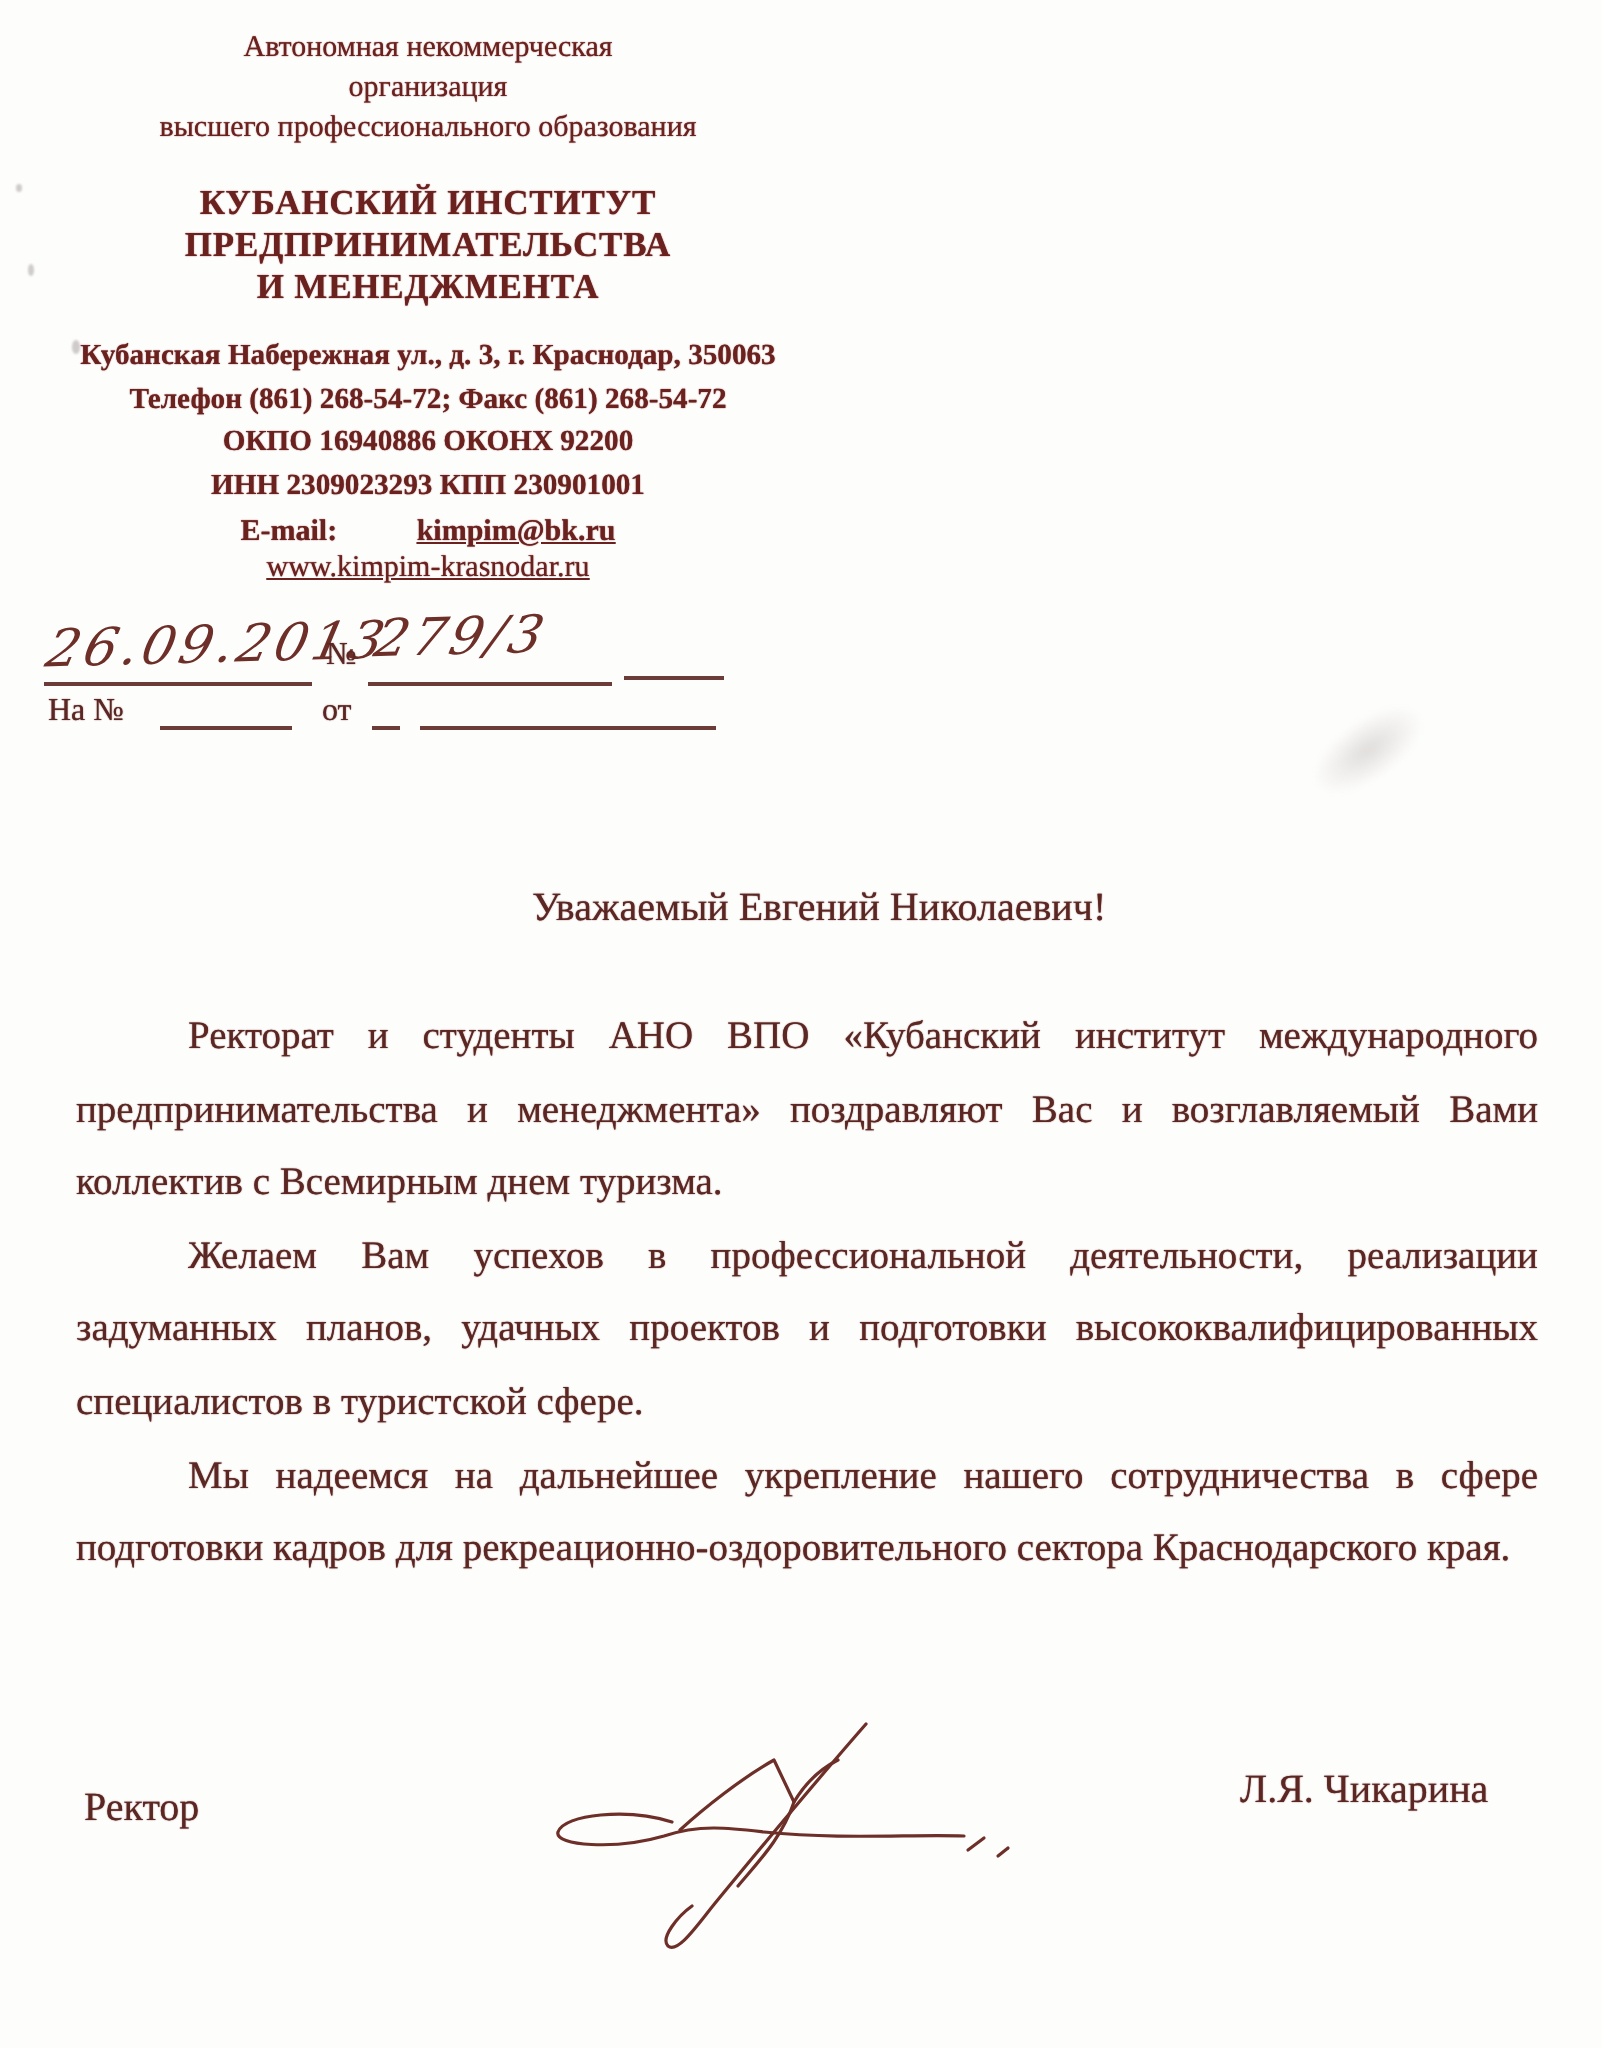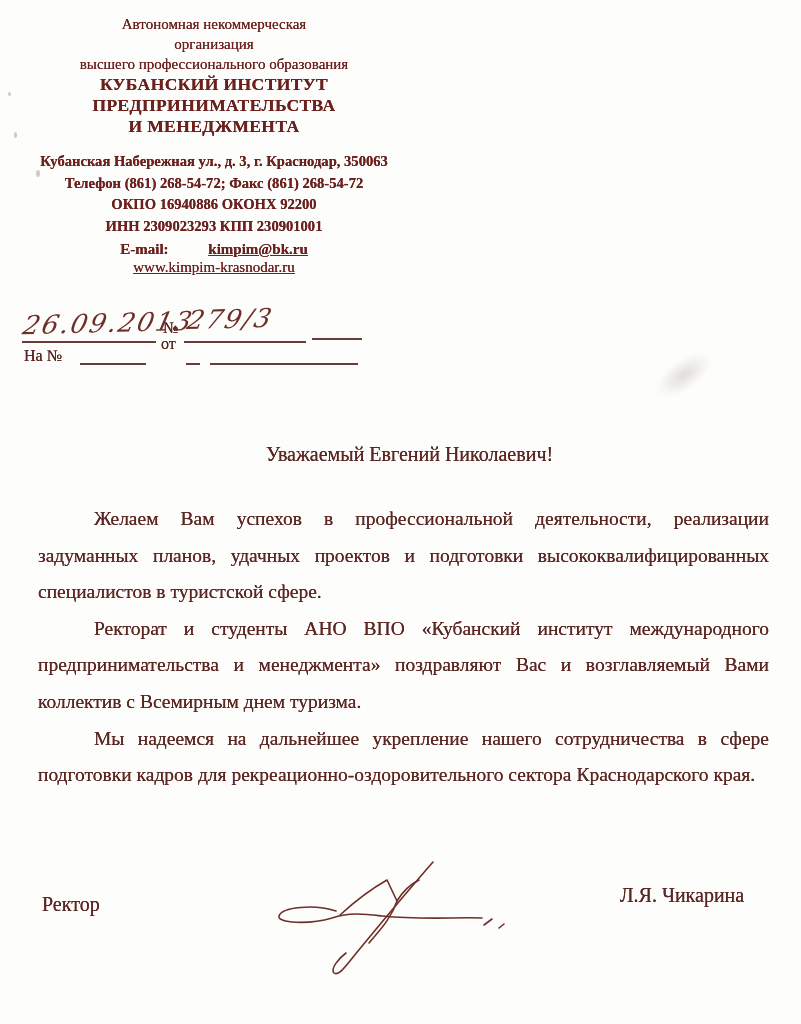--- a/index.html
+++ b/index.html
@@ -24,20 +24,21 @@
   
   .letterhead {
     position: absolute;
     left: 18px; top: 14px;
     width: 392px;
     text-align: center;
     color: var(--letterhead-ink);
   }
   .org-type { font-size: 15px; font-weight: normal; line-height: 20px; }
   .institute {
+    margin-top: 17px;
     font-size: 17.5px; font-weight: bold; line-height: 21px;
     letter-spacing: 0.4px;
   }
   .address { margin-top: 14px; font-size: 14.6px; font-weight: bold; line-height: 21.5px; }
   .email-line { margin-top: 3px; font-size: 15px; font-weight: bold; line-height: 18px; }
   .u { text-decoration: underline; margin-left: 36px; }
   .website { font-size: 15px; font-weight: normal; line-height: 18px; text-decoration: underline; }
 
   
   .ref { position: absolute; left: 0; top: 303px; width: 420px; height: 70px; }
@@ -49,21 +50,21 @@
     font-size: 26px;
     letter-spacing: 2px;
     transform: skewX(-14deg) rotate(-1.5deg);
     text-shadow: none;
   }
   .hw-date { left: 24px; top: 5px; }
   .hw-number { left: 188px; top: 1px; }
   .ref-label { position: absolute; font-size: 16px; color: var(--ink); }
   .no-label { left: 163px; top: 16px; }
   .na-label { left: 24px; top: 44px; }
-  .ot-label { left: 161px; top: 32px; }
+  .ot-label { left: 161px; top: 44px; }
   .ref-line { position: absolute; height: 0; border-bottom: 2px solid var(--ink); opacity: 0.9; }
   .line-date { left: 22px; top: 38px; width: 134px; }
   .line-num1 { left: 184px; top: 38px; width: 122px; }
   .line-num2 { left: 312px; top: 35px; width: 50px; }
   .line-na   { left: 80px;  top: 60px; width: 66px; }
   .line-ot1  { left: 186px; top: 60px; width: 14px; }
   .line-ot2  { left: 210px; top: 60px; width: 148px; }
 
   
   .recipient {
@@ -147,22 +148,22 @@
     <div class="ref-line line-na"></div>
     <span class="ref-label ot-label">от</span>
     <div class="ref-line line-ot1"></div>
     <div class="ref-line line-ot2"></div>
   </div>
 
 
   <div class="salutation">Уважаемый Евгений Николаевич!</div>
 
   <div class="body-text">
+    <p>Ректорат и студенты АНО ВПО «Кубанский институт международного предпринимательства и менеджмента» поздравляют Вас и возглавляемый Вами коллектив с Всемирным днем туризма.</p>
     <p>Желаем Вам успехов в профессиональной деятельности, реализации задуманных планов, удачных проектов и подготовки высококвалифицированных специалистов в туристской сфере.</p>
-    <p>Ректорат и студенты АНО ВПО «Кубанский институт международного предпринимательства и менеджмента» поздравляют Вас и возглавляемый Вами коллектив с Всемирным днем туризма.</p>
     <p>Мы надеемся на дальнейшее укрепление нашего сотрудничества в сфере подготовки кадров для рекреационно-оздоровительного сектора Краснодарского края.</p>
   </div>
 
   <div class="signatory-title">Ректор</div>
   <svg class="signature-svg" width="260" height="160" viewBox="0 0 260 160" aria-hidden="true">
     <path d="M 66,63 C 44,56 12,59 9,68 C 7,75 38,77 62,70 C 80,64 95,66 112,68 C 152,72 186,69 212,70"></path>
     <path d="M 70,67 C 82,56 101,41 117,32 L 127,53 C 133,43 141,36 149,32"></path>
     <path d="M 163,14 C 142,38 102,86 88,103 C 79,114 69,129 64,125 C 60,121 69,110 76,105"></path>
     <path d="M 127,53 C 121,71 109,83 99,95"></path>
     <path d="M 214,77 L 222,71"></path>

